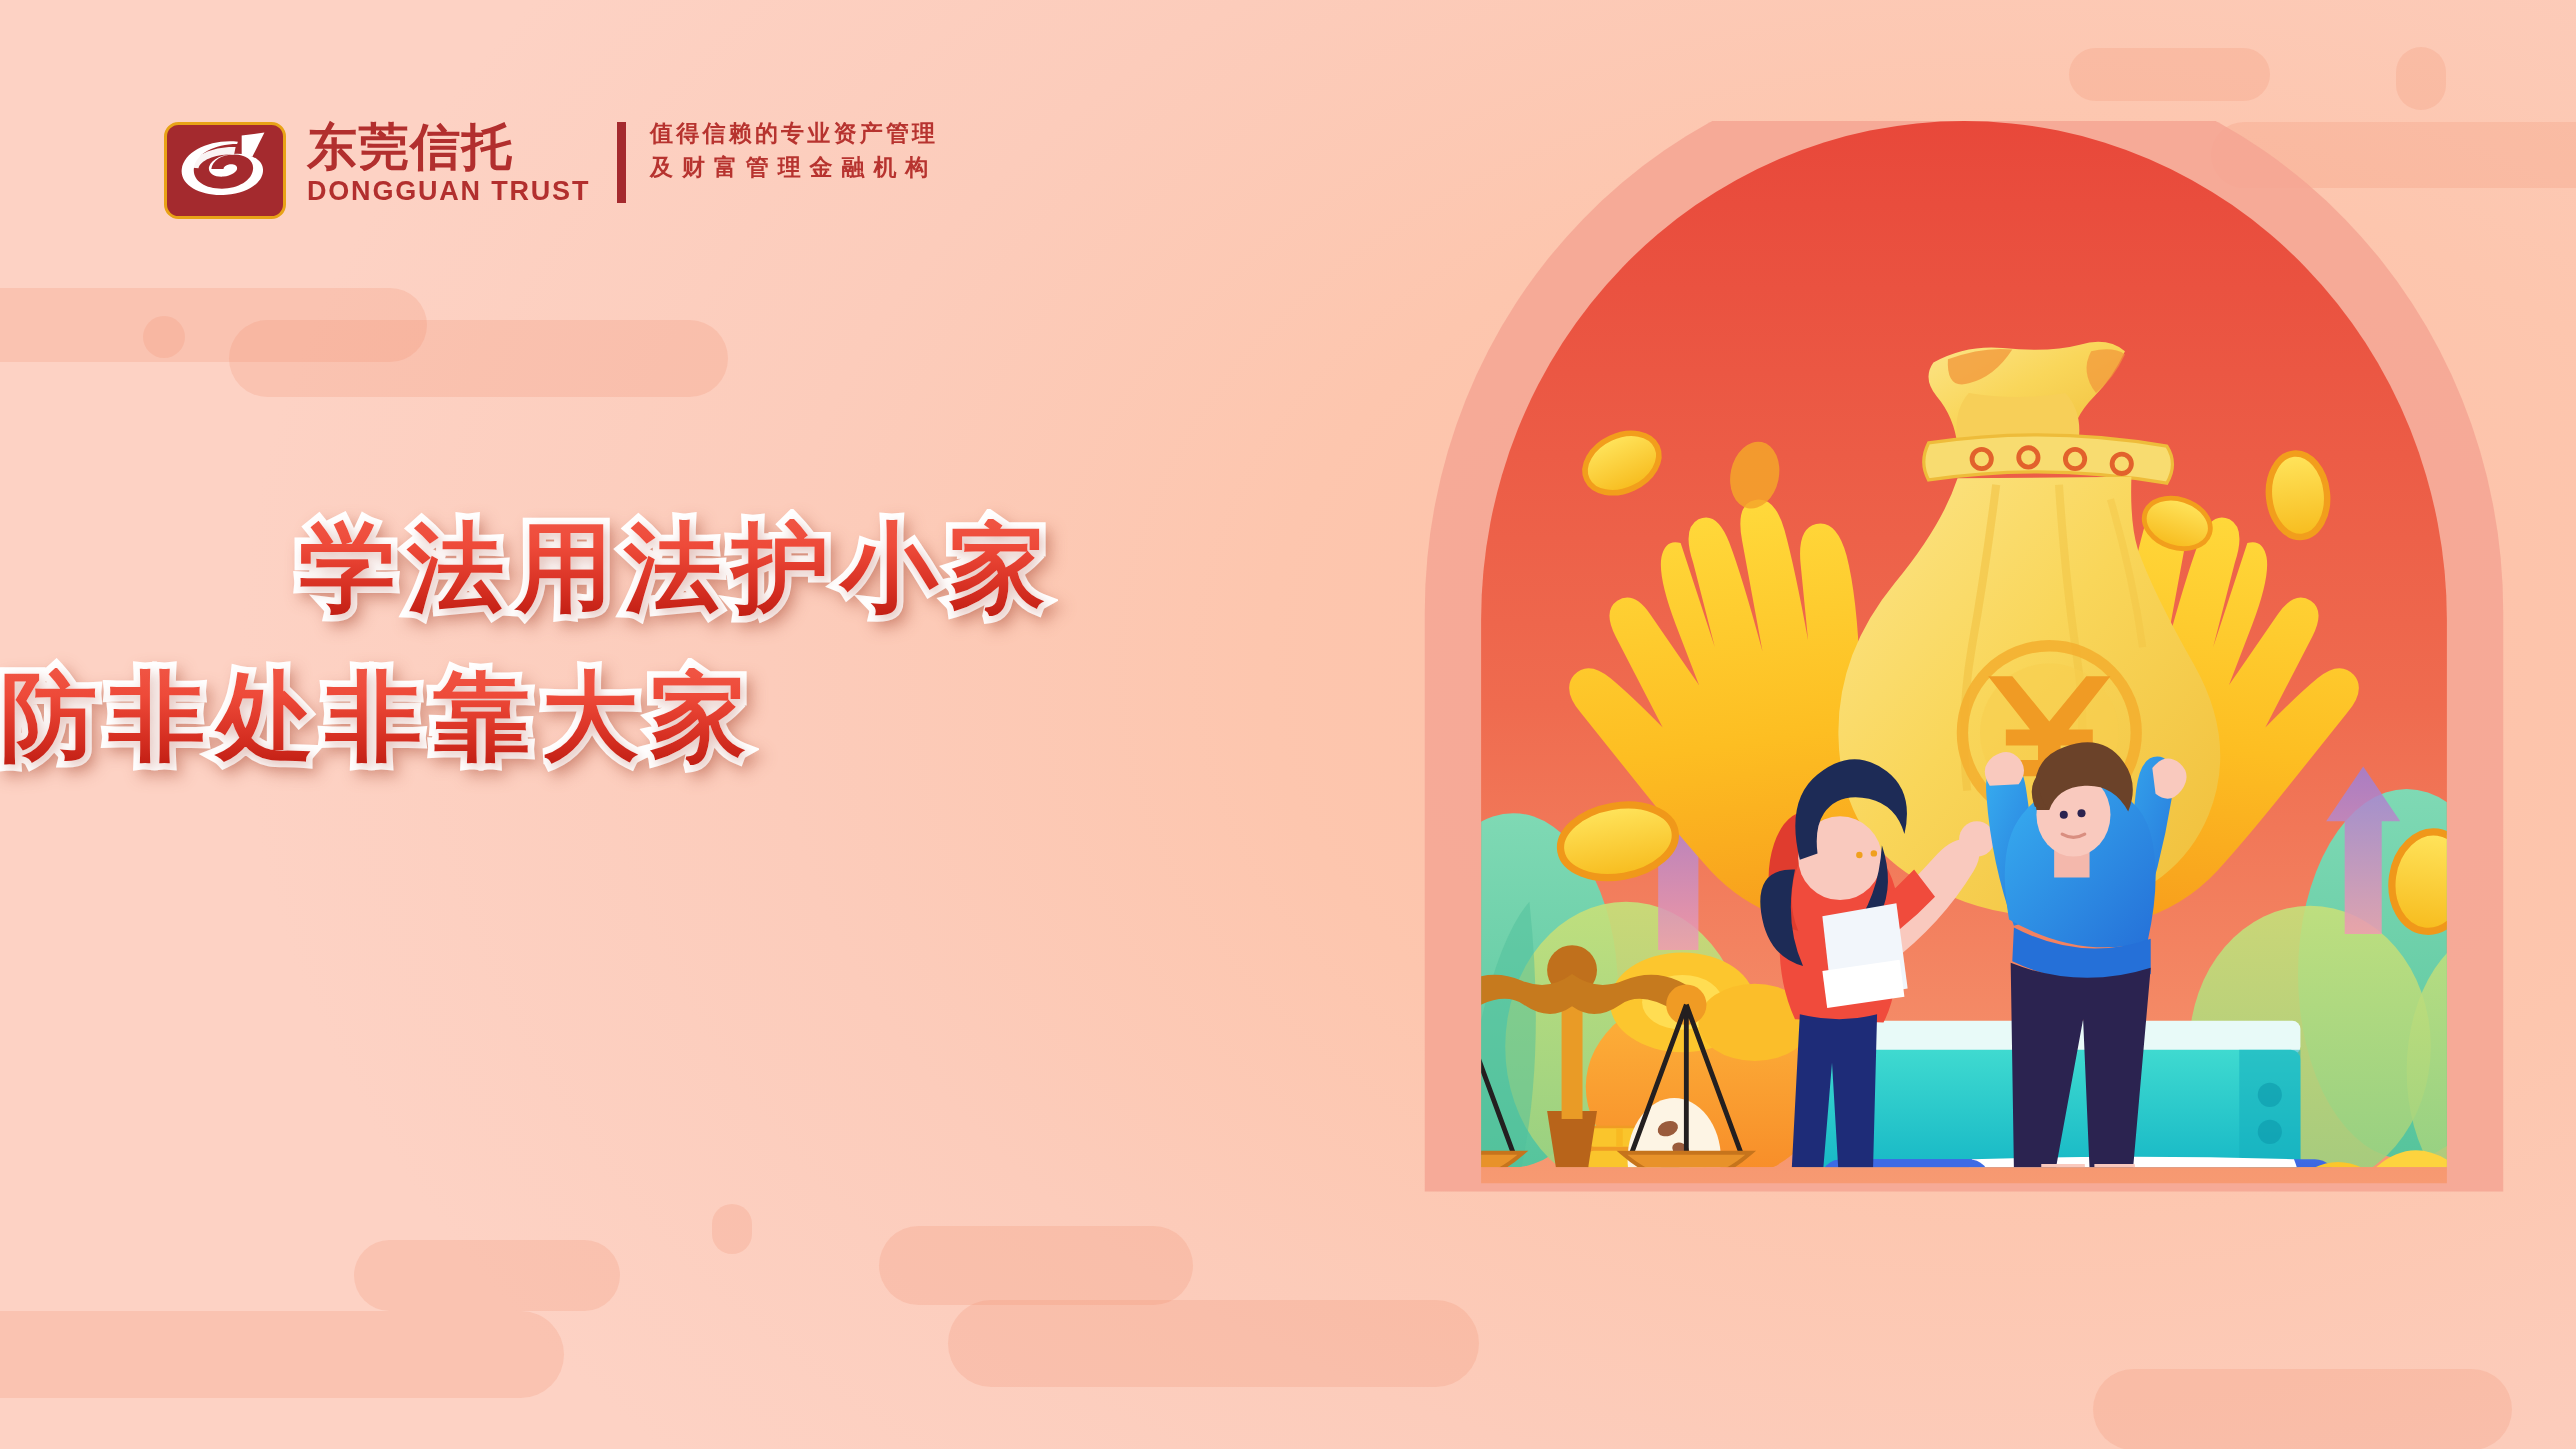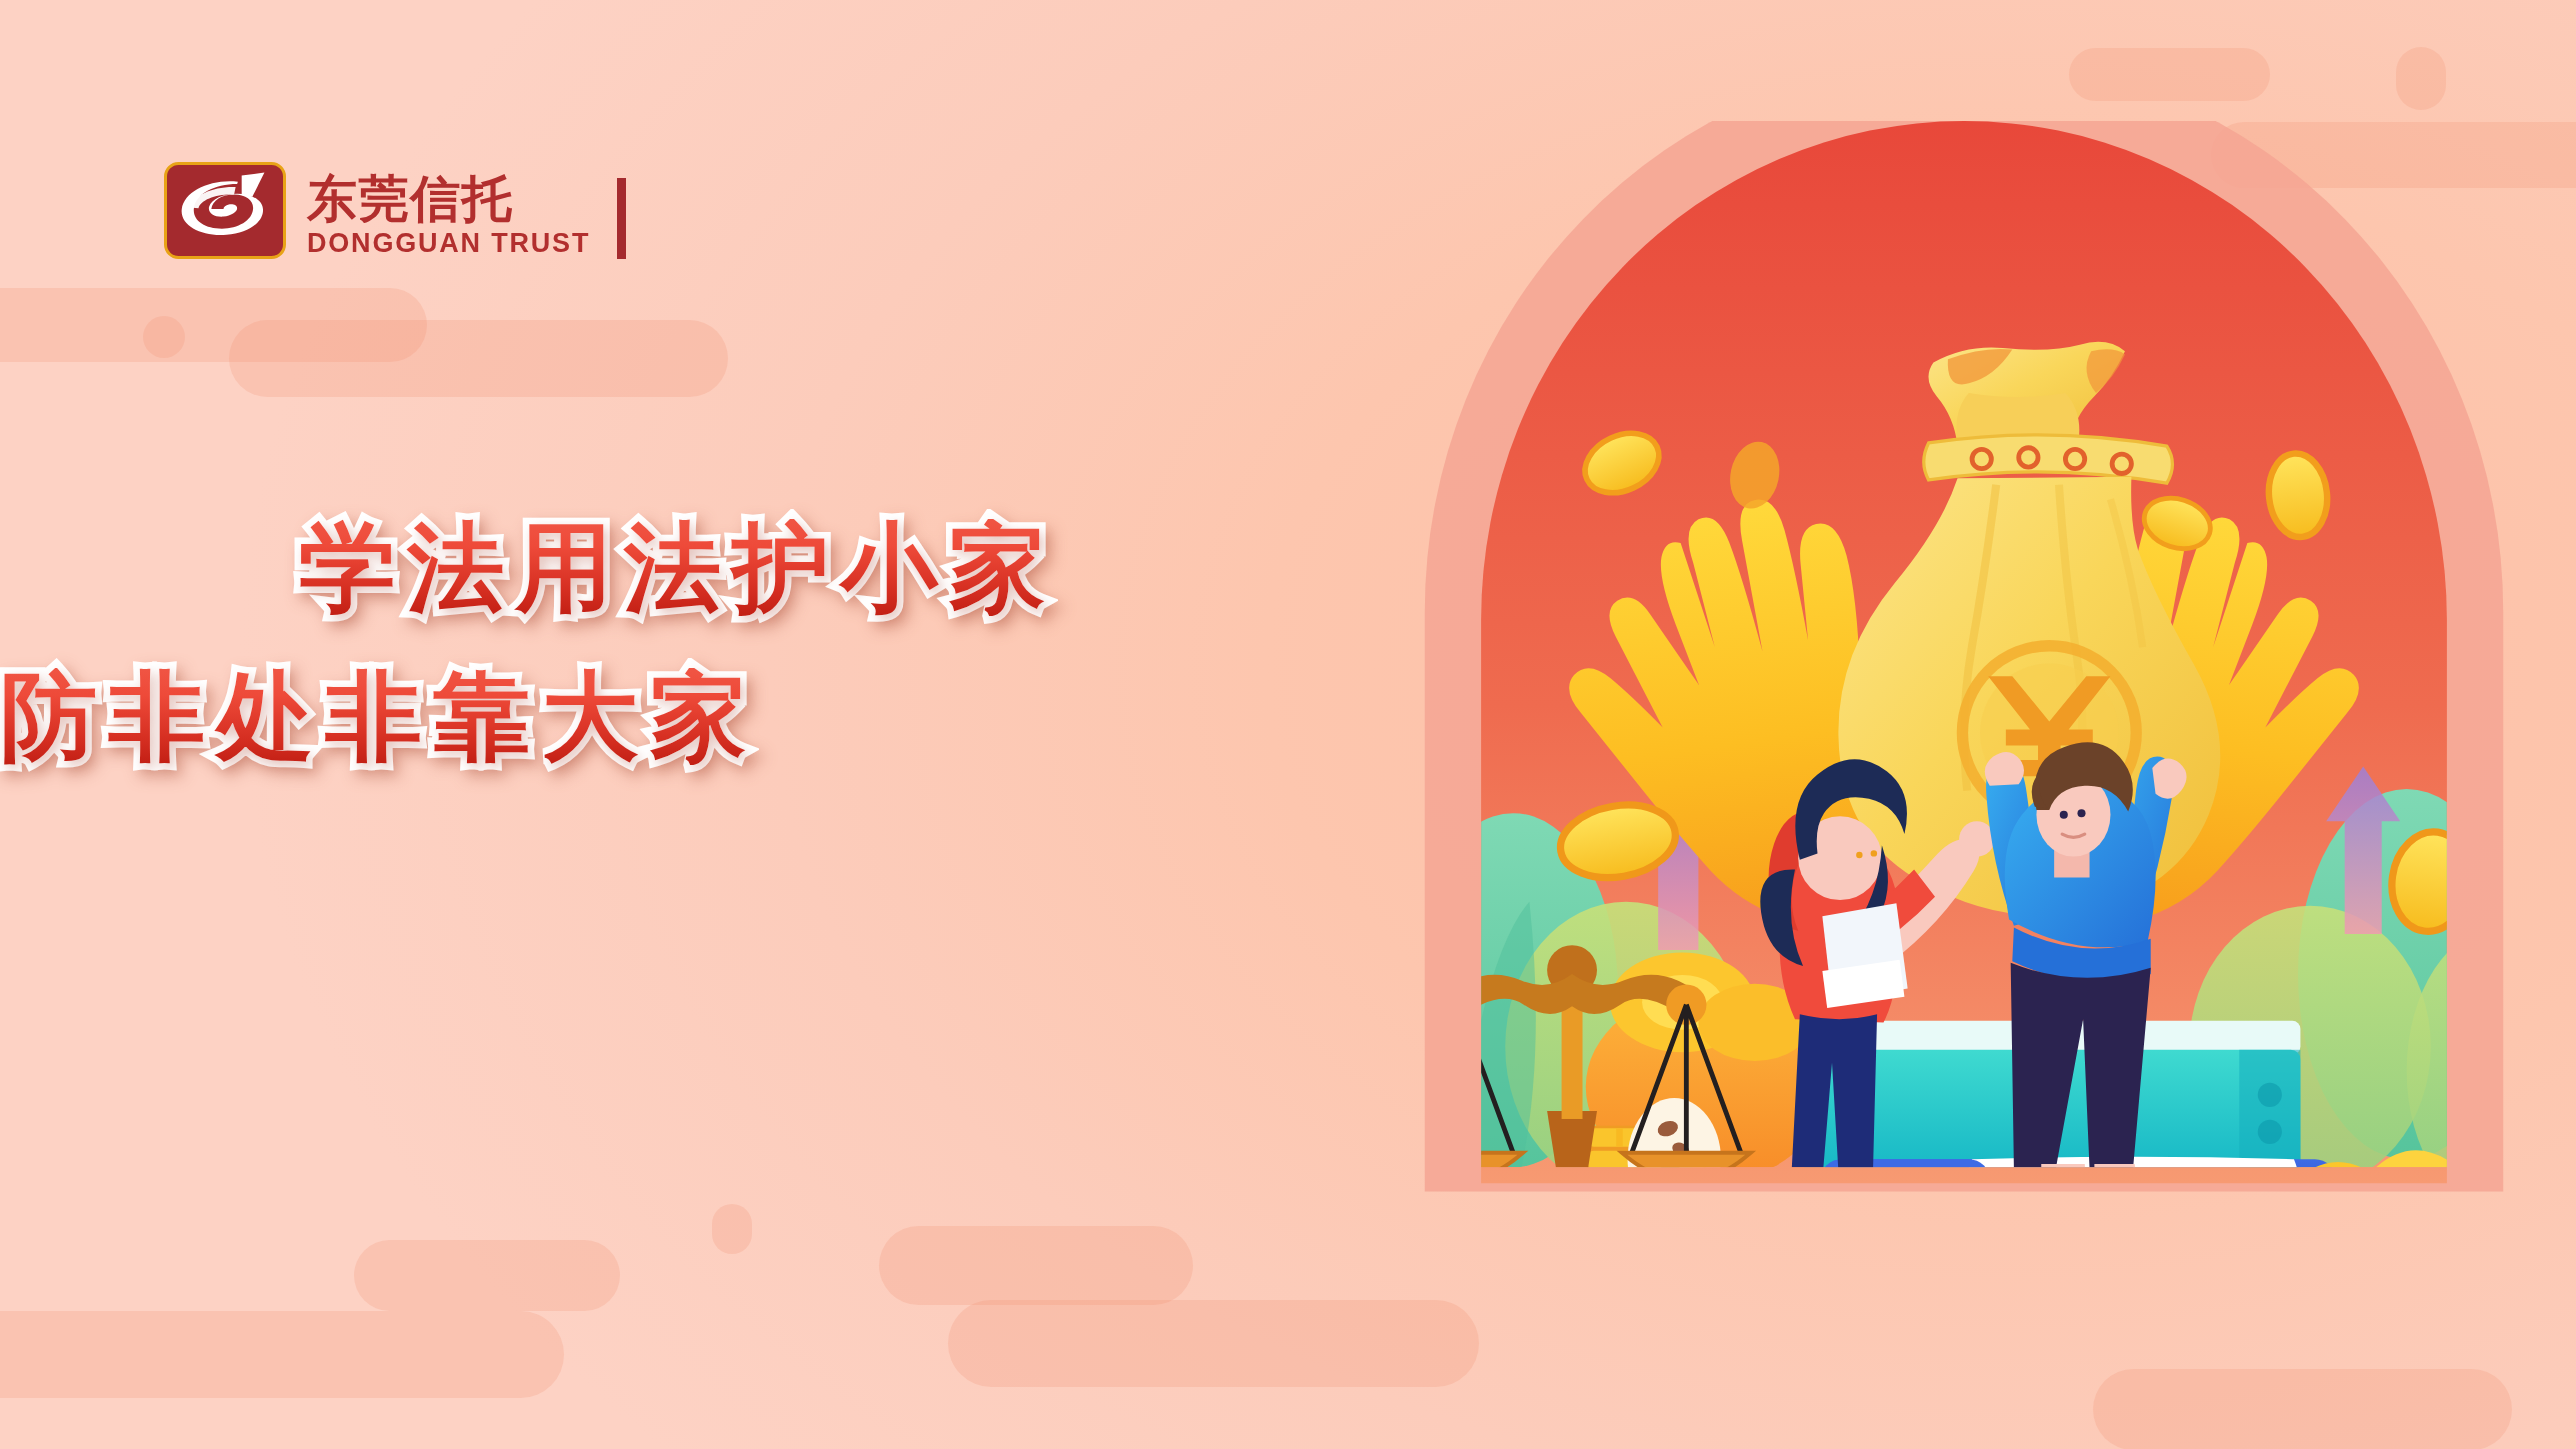--- a/index.html
+++ b/index.html
@@ -25,21 +25,21 @@
     position:absolute;
     border-radius:804px;
     background:rgba(240,140,110,0.22);
     pointer-events:none;
   }
 
   
   #logo-block {
     position:absolute;
     left:143px; top:122px;
-    display:flex; align-items:flex-end;
+    display:flex; align-items:flex-start;
     height:137px;
     padding-left:21px;
   }
   #logo-mark {
     width:122px; height:97px;
     border-radius:14.5px;
     background:#A42A2E;
     border:3.2px solid #E8A317;
     position:relative;
     flex:0 0 auto;
@@ -181,20 +181,24 @@
       </svg>
     </div>
 
     <div id="logo-wordmark">
       <div id="logo-cn">东莞信托</div>
       <div id="logo-en">DONGGUAN TRUST</div>
     </div>
 
     <div id="logo-divider"></div>
 
+    <div id="tagline">
+      <div class="tagline-line">值得信赖的专业资产管理</div>
+      <div class="tagline-line spaced">及财富管理金融机构</div>
+    </div>
   </div>
 
   <div id="headline-group">
 
 
     <div class="hl-wrap" id="hl2-wrap">
       <div id="hl2">
         <div class="hl-outline">学法用法护小家</div>
         <div class="hl hl-fill">学法用法护小家</div>
       </div>

